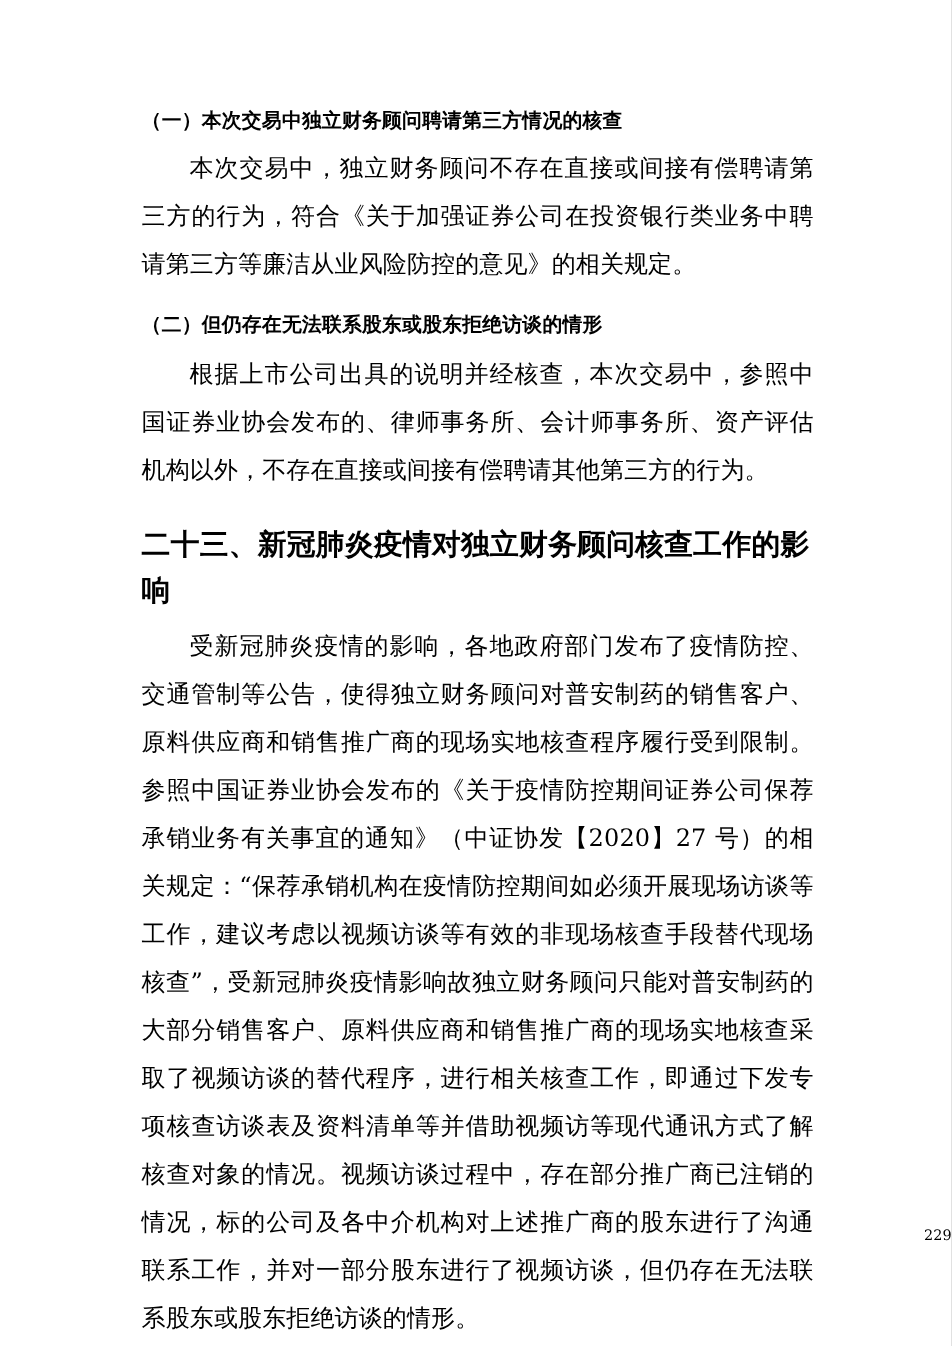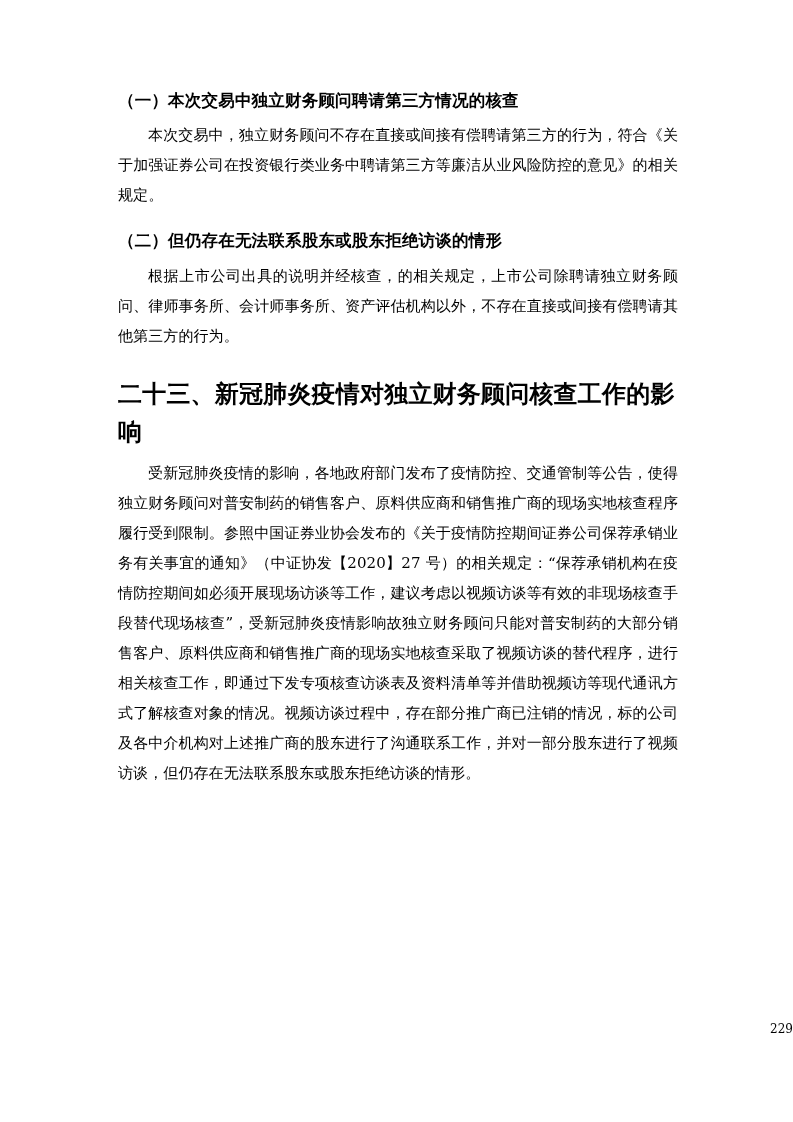--- a/index.html
+++ b/index.html
@@ -38,21 +38,21 @@
   .h-main {
     font-family: "DejaVu Sans", "Liberation Sans", sans-serif;
     font-size: 24px;
     font-weight: bold;
     color: #000;
     letter-spacing: 0.2px;
     margin: 0 0 6px 0;
     line-height: 1.6;
   }
   p.body {
-    font-size: 15px;
+    font-size: 20px;
     line-height: 2.0;
     color: #000;
     margin: 0 0 2px 0;
     text-align: justify;
     text-justify: inter-ideograph;
     text-indent: 2em;
     letter-spacing: 0.1px;
   }
   .block-gap-1 { height: 16px; }
   .block-gap-2 { height: 22px; }
@@ -72,21 +72,21 @@
 
 <div class="page">
   <div class="content">
 
     <h2 class="h-sub">（一）本次交易中独立财务顾问聘请第三方情况的核查</h2>
     <p class="body">本次交易中，独立财务顾问不存在直接或间接有偿聘请第三方的行为，符合《关于加强证券公司在投资银行类业务中聘请第三方等廉洁从业风险防控的意见》的相关规定。</p>
 
     <div class="block-gap-1"></div>
 
     <h2 class="h-sub">（二）但仍存在无法联系股东或股东拒绝访谈的情形</h2>
-    <p class="body">根据上市公司出具的说明并经核查，的相关规定，上市公司除聘请独立财务顾问、律师事务所、会计师事务所、资产评估机构以外，不存在直接或间接有偿聘请其他第三方的行为。</p>
+    <p class="body">根据上市公司出具的说明并经核查，本次交易中，参照中国证券业协会发布的、律师事务所、会计师事务所、资产评估机构以外，不存在直接或间接有偿聘请其他第三方的行为。</p>
 
     <div class="block-gap-2"></div>
 
     <h1 class="h-main">二十三、新冠肺炎疫情对独立财务顾问核查工作的影响</h1>
     <p class="body">受新冠肺炎疫情的影响，各地政府部门发布了疫情防控、交通管制等公告，使得独立财务顾问对普安制药的销售客户、原料供应商和销售推广商的现场实地核查程序履行受到限制。参照中国证券业协会发布的《关于疫情防控期间证券公司保荐承销业务有关事宜的通知》（中证协发【2020】27 号）的相关规定：“保荐承销机构在疫情防控期间如必须开展现场访谈等工作，建议考虑以视频访谈等有效的非现场核查手段替代现场核查”，受新冠肺炎疫情影响故独立财务顾问只能对普安制药的大部分销售客户、原料供应商和销售推广商的现场实地核查采取了视频访谈的替代程序，进行相关核查工作，即通过下发专项核查访谈表及资料清单等并借助视频访等现代通讯方式了解核查对象的情况。视频访谈过程中，存在部分推广商已注销的情况，标的公司及各中介机构对上述推广商的股东进行了沟通联系工作，并对一部分股东进行了视频访谈，但仍存在无法联系股东或股东拒绝访谈的情形。</p>
 
   </div>
 
   <div class="footer">229</div>
 </div>

